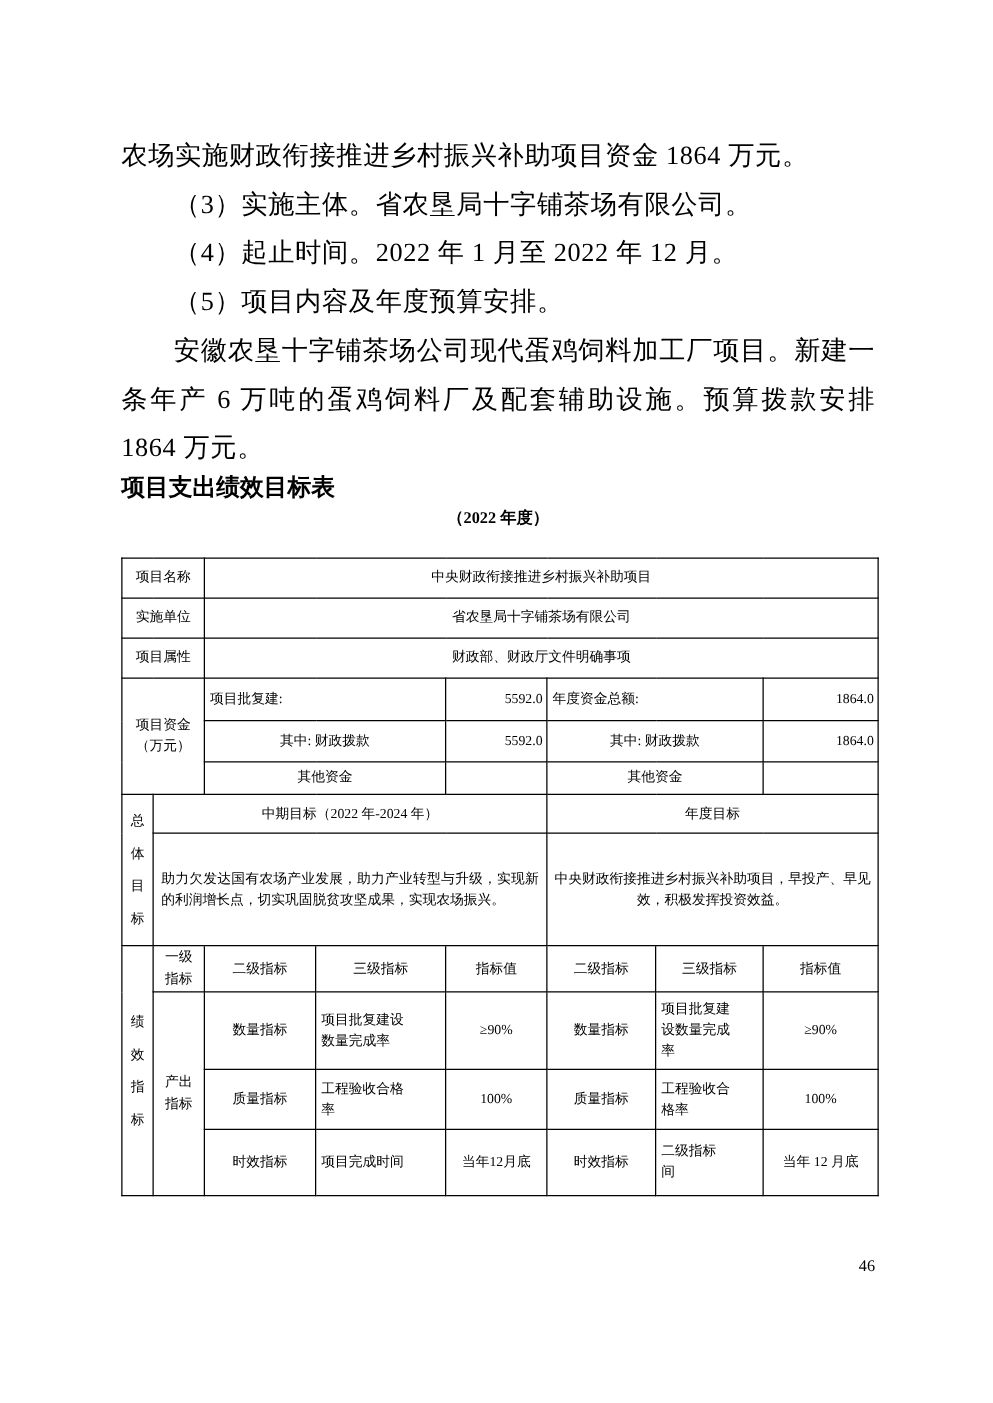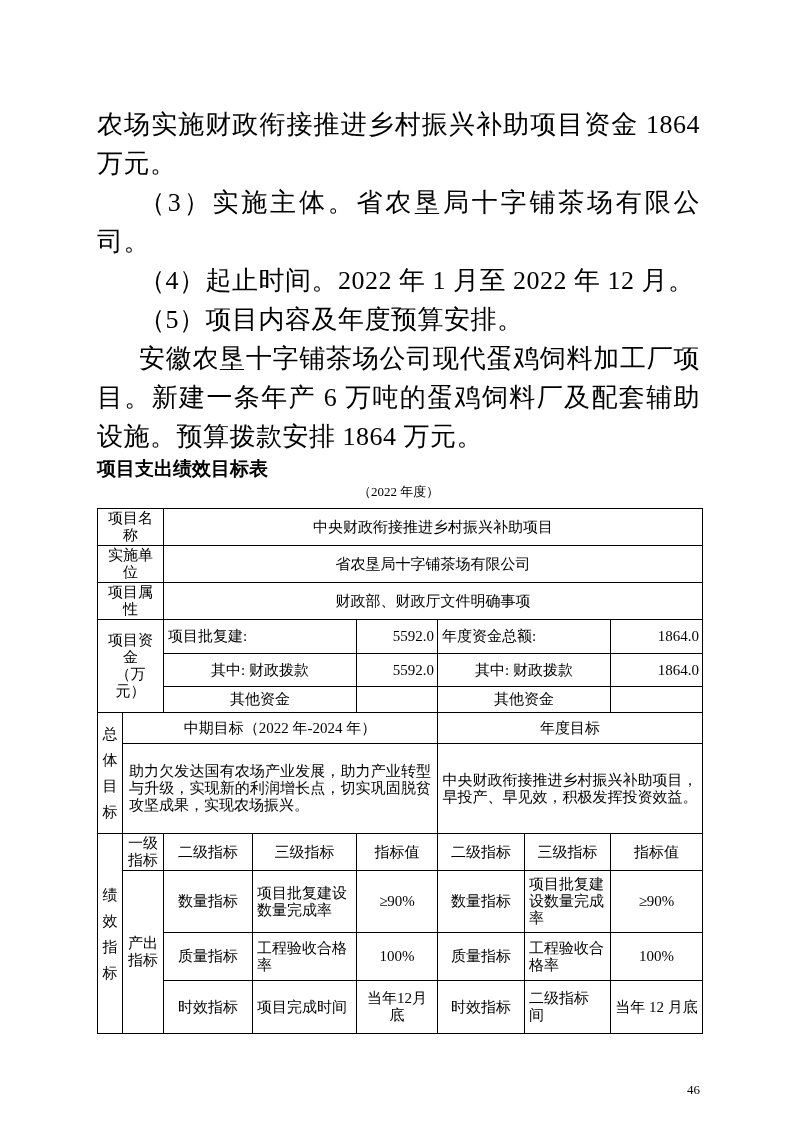--- a/index.html
+++ b/index.html
@@ -4,34 +4,34 @@
 <style>
   html,body { margin:0; padding:0; }
   body {
     width:794px; height:1122px; background:#ffffff; color:#000;
     font-family:"Liberation Serif","DejaVu Serif",serif;
     overflow:hidden; position:relative;
   }
   .content { padding:105px 94px 0 97px; }
 
   p.body-text {
-    margin:0; font-size:26px; line-height:39px;
+    margin:0; font-size:21px; line-height:39px;
     text-align:justify; letter-spacing:0.5px;
   }
   p.indent { text-indent:42px; }
 
   .table-title {
     margin:0; font-size:19px; line-height:26px; text-align:left;
     font-weight:700; font-family:"Liberation Sans","DejaVu Sans",sans-serif;
   }
-  .table-subtitle { font-size:13px; line-height:20px; text-align:center; }
+  .table-subtitle { font-size:13px; line-height:20px; text-align:center;font-weight:bold; }
 
   table.perf-table {
     border-collapse:collapse; table-layout:fixed; width:605px;
-    margin-top:6px; font-size:15px; line-height:17px;padding-left:20px;
+    margin-top:22px; font-size:11px; line-height:17px;padding-left:20px;
   }
   .perf-table td {
     border:1px solid #000; padding:1px 4px;
     vertical-align:middle; word-break:break-all; overflow:hidden;
   }
   .tc { text-align:center; }
   .tl { text-align:left; }
   .tr { text-align:right; padding-right:3px !important; }
   .just { text-align:justify; }
   .pre { white-space:pre-line; }

